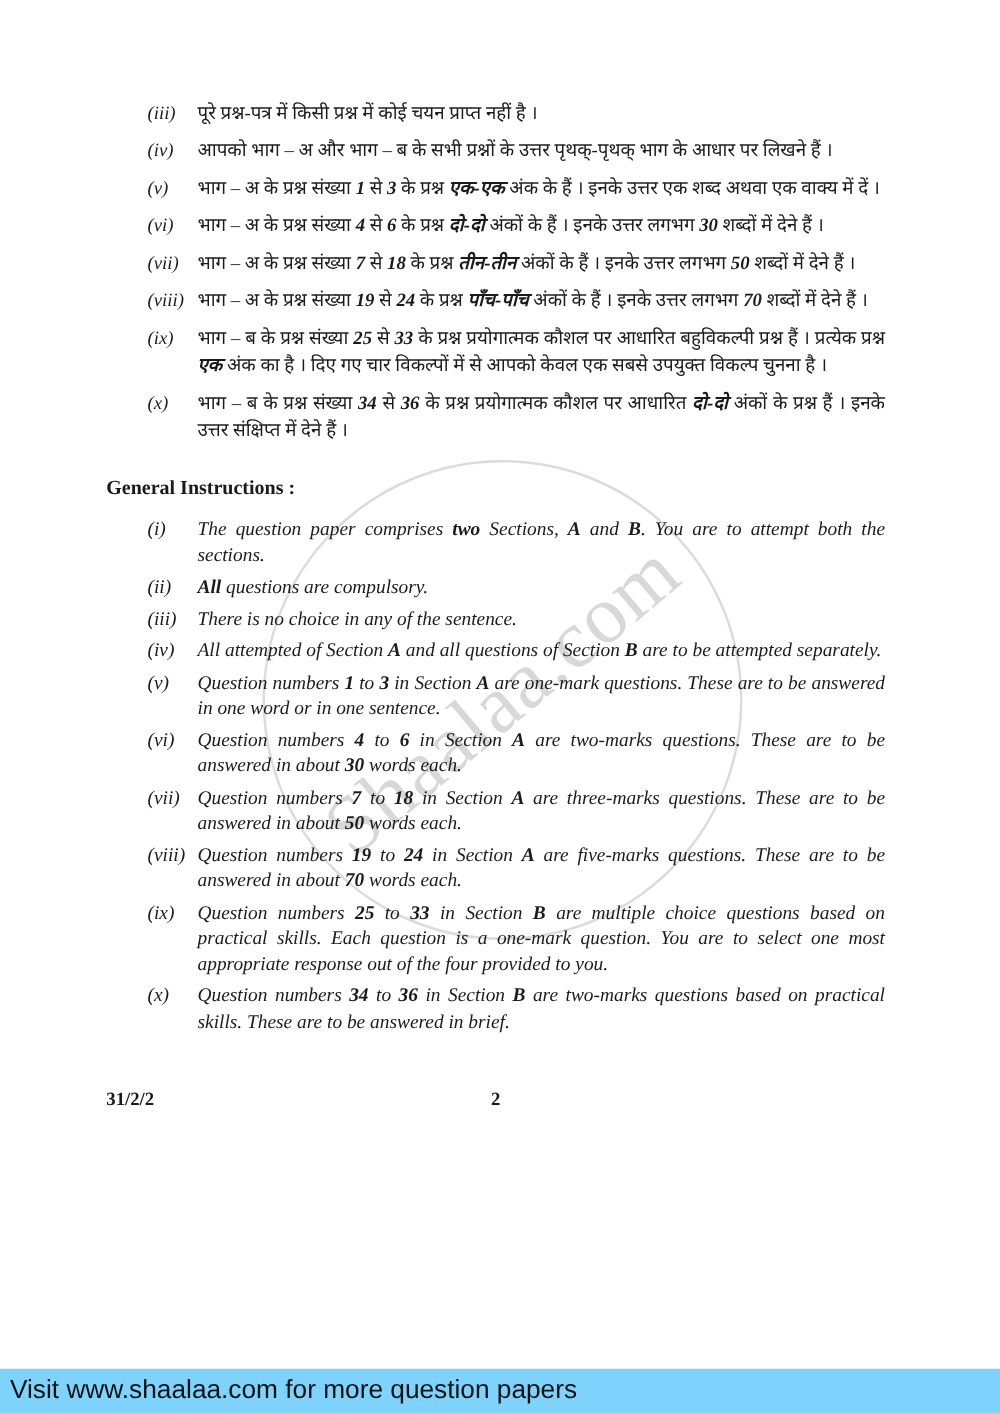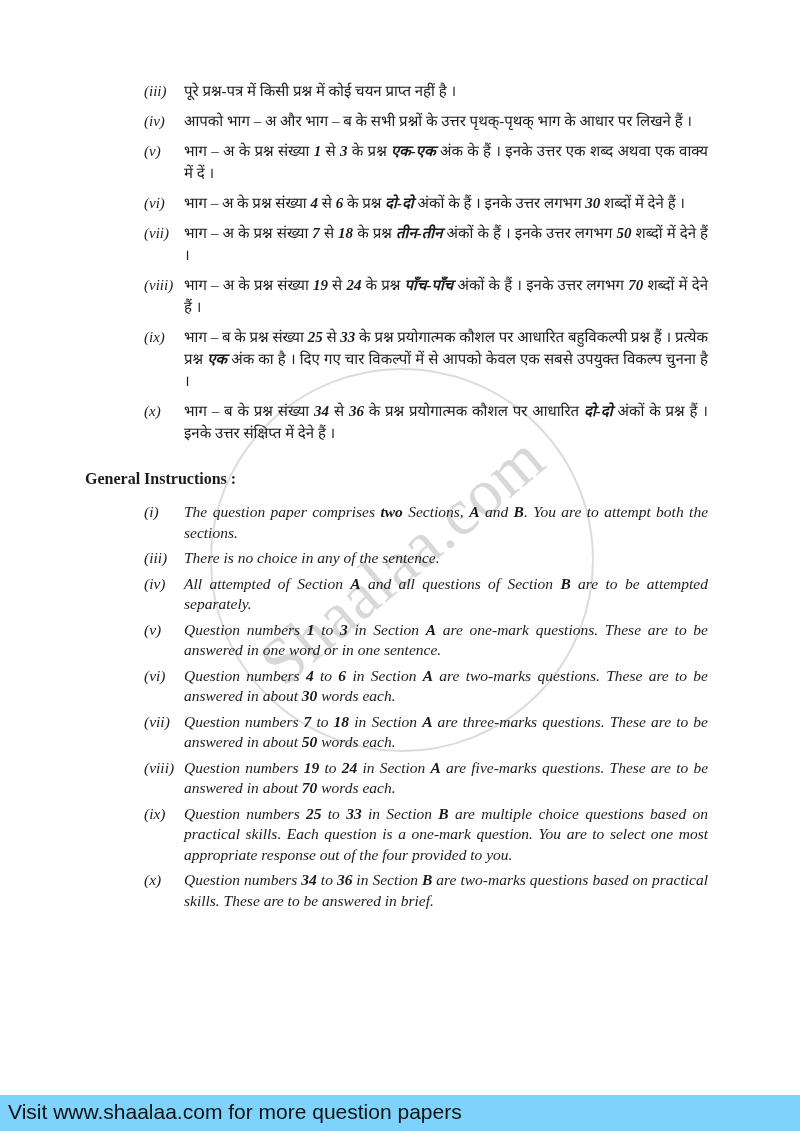--- a/index.html
+++ b/index.html
@@ -56,21 +56,20 @@
     position: absolute;
     left: 85px;
     right: 92px;
     top: 80px;
     z-index: 1;
   }
   .ilist { }
   .item {
     display: flex;
     align-items: flex-start;
-    margin-left: 26px;
   }
   .item .num {
     width: 40px;
     flex-shrink: 0;
     font-style: italic;
   }
   .item .txt {
     flex: 1;
     text-align: justify;
   }
@@ -189,20 +188,24 @@
     </div>
 
     <div class="gi-heading">General Instructions :</div>
 
     <div class="ilist en-list">
       <div class="item">
         <div class="num">(i)</div>
         <div class="txt"><span>The question paper comprises </span><b>two</b><span> Sections, </span><b>A</b><span> and </span><b>B</b><span>. You are to attempt both the sections.</span></div>
       </div>
       <div class="item">
+        <div class="num">(ii)</div>
+        <div class="txt"><span></span><b>All</b><span> questions are compulsory.</span></div>
+      </div>
+      <div class="item">
         <div class="num">(iii)</div>
         <div class="txt"><span>There is no choice in any of the sentence.</span></div>
       </div>
       <div class="item">
         <div class="num">(iv)</div>
         <div class="txt"><span>All attempted of Section </span><b>A</b><span> and all questions of Section </span><b>B</b><span> are to be attempted separately.</span></div>
       </div>
       <div class="item">
         <div class="num">(v)</div>
         <div class="txt"><span>Question numbers </span><b>1</b><span> to </span><b>3</b><span> in Section </span><b>A</b><span> are one-mark questions. These are to be answered in one word or in one sentence.</span></div>
@@ -222,20 +225,24 @@
       <div class="item">
         <div class="num">(ix)</div>
         <div class="txt"><span>Question numbers </span><b>25</b><span> to </span><b>33</b><span> in Section </span><b>B</b><span> are multiple choice questions based on practical skills. Each question is a one-mark question. You are to select one most appropriate response out of the four provided to you.</span></div>
       </div>
       <div class="item">
         <div class="num">(x)</div>
         <div class="txt"><span>Question numbers </span><b>34</b><span> to </span><b>36</b><span> in Section </span><b>B</b><span> are two-marks questions based on practical skills. These are to be answered in brief.</span></div>
       </div>
     </div>
 
+    <div class="footer-row">
+      <span class="paper-code">31/2/2</span>
+      <span class="page-number">2</span>
+    </div>
 
   </div>
 
   <div class="bottom-bar">
     <span class="bb-text">Visit www.shaalaa.com for more question papers</span>
   </div>
 
 </div>
 
 </body></html>

